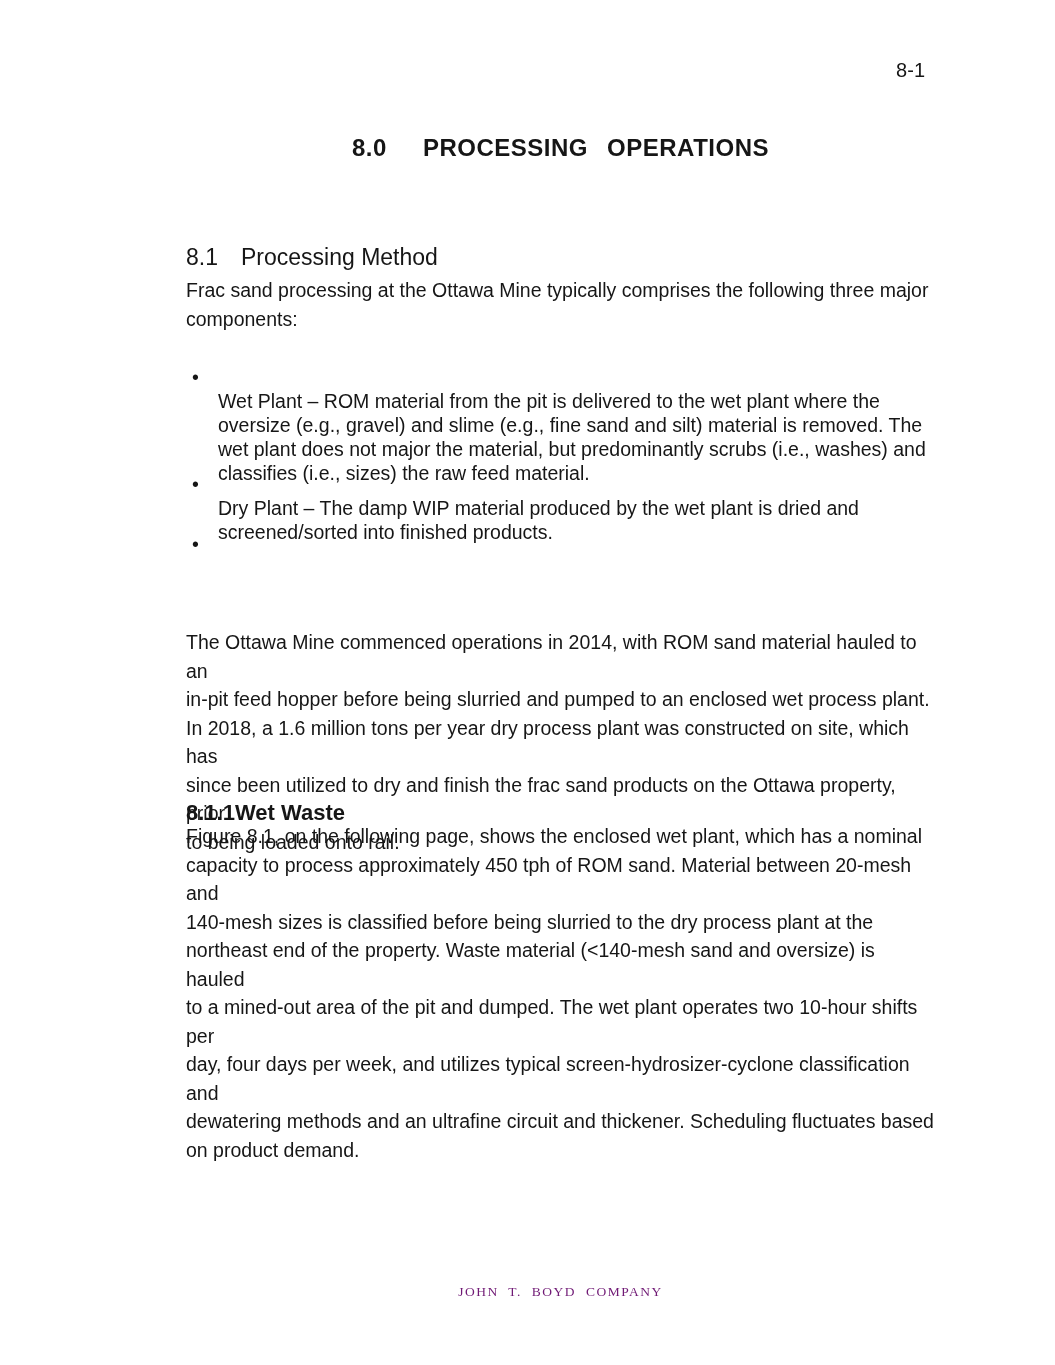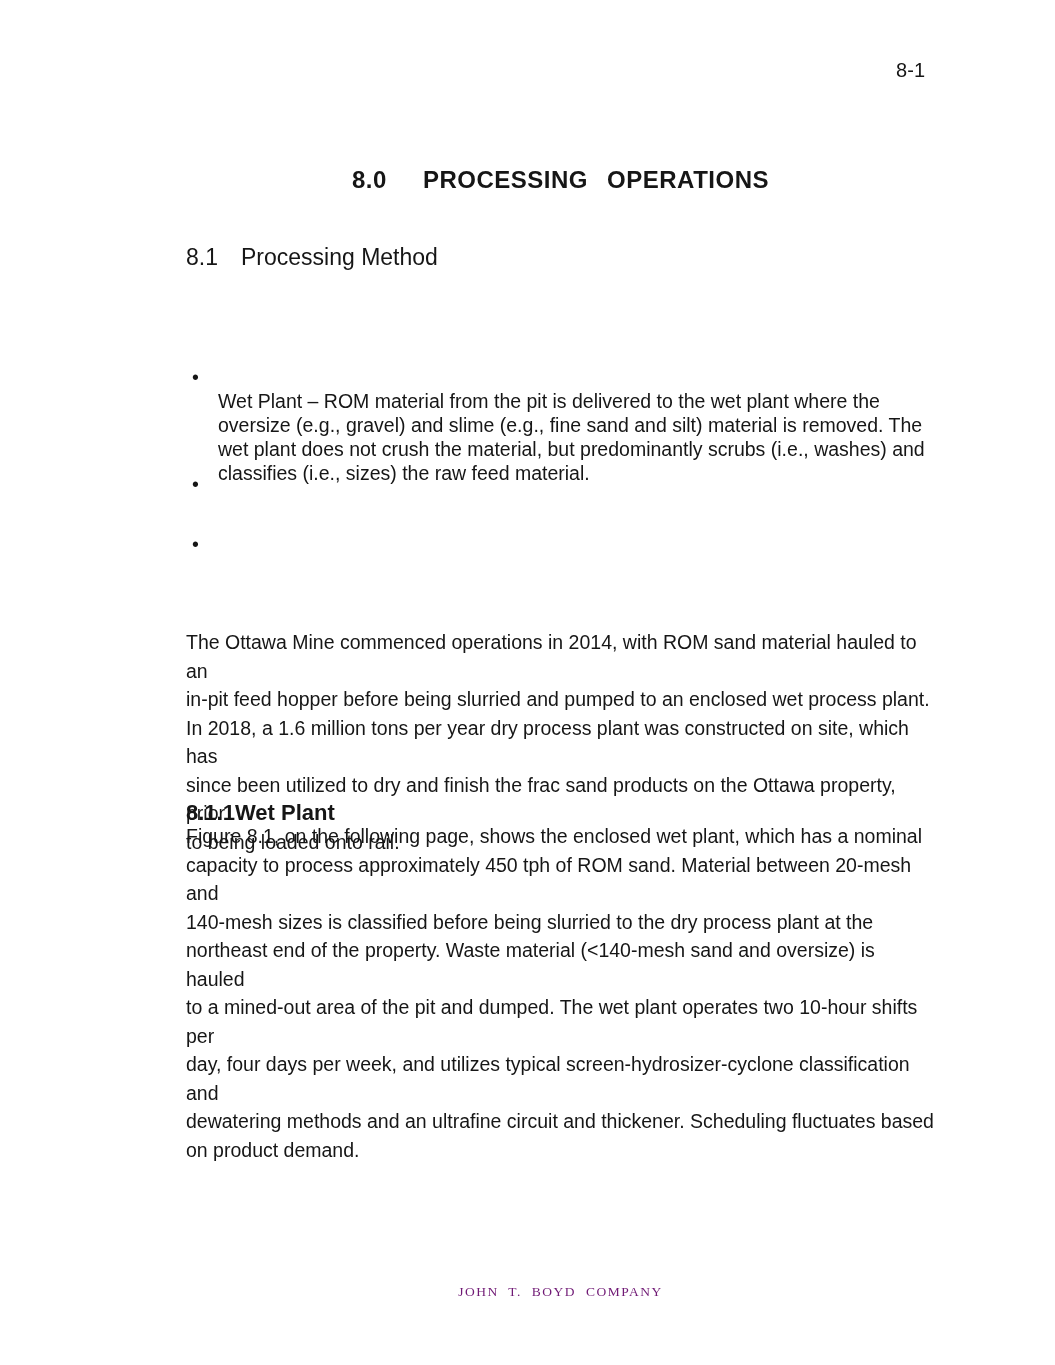--- a/index.html
+++ b/index.html
@@ -22,21 +22,21 @@
     width: 749px;
   }
   .page-number {
     position: absolute;
     top: 59px;
     right: 130px;
     font-size: 20px;
     line-height: 23px;
   }
   .doc-title {
-    top: 166px;
+    top: 134px;
     display: flex;
     justify-content: center;
     gap: 22px;
     font-size: 24px;
     font-weight: bold;
     letter-spacing: 0.5px;
   }
   .doc-title .title-text {
     word-spacing: 12px;
     margin-left: 14px;
@@ -104,44 +104,47 @@
 
   <div class="abs doc-title">
     <span class="title-num">8.0</span>
     <span class="title-text">PROCESSING OPERATIONS</span>
   </div>
 
   <div class="abs heading-2">
     <span class="h-num">8.1</span><span>Processing Method</span>
   </div>
 
+  <div class="abs body-para para-intro">Frac sand processing at the Ottawa Mine typically comprises the following three major
+components:</div>
 
   <div class="abs bullet-item bullet-1">
     <span class="bullet-marker">•</span><span>Wet Plant – ROM material from the pit is delivered to the wet plant where the
 oversize (e.g., gravel) and slime (e.g., fine sand and silt) material is removed. The
-wet plant does not crush the material, but predominantly scrubs (i.e., washes) and
+wet plant does not major the material, but predominantly scrubs (i.e., washes) and
 classifies (i.e., sizes) the raw feed material.</span>
   </div>
 
   <div class="abs bullet-item bullet-2">
-    <span class="bullet-marker">•</span>
+    <span class="bullet-marker">•</span><span>Dry Plant – The damp WIP material produced by the wet plant is dried and
+screened/sorted into finished products.</span>
   </div>
 
   <div class="abs bullet-item bullet-3">
     <span class="bullet-marker">•</span>
   </div>
 
   <div class="abs body-para para-2014">The Ottawa Mine commenced operations in 2014, with ROM sand material hauled to an
 in-pit feed hopper before being slurried and pumped to an enclosed wet process plant.
 In 2018, a 1.6 million tons per year dry process plant was constructed on site, which has
 since been utilized to dry and finish the frac sand products on the Ottawa property, prior
 to being loaded onto rail.</div>
 
   <div class="abs heading-3">
-    <span class="h-num">8.1.1</span><span>Wet Plant</span>
+    <span class="h-num">8.1.1</span><span>Wet Waste</span>
   </div>
 
   <div class="abs body-para para-wet">Figure 8.1, on the following page, shows the enclosed wet plant, which has a nominal
 capacity to process approximately 450 tph of ROM sand. Material between 20-mesh and
 140-mesh sizes is classified before being slurried to the dry process plant at the
 northeast end of the property. Waste material (&lt;140-mesh sand and oversize) is hauled
 to a mined-out area of the pit and dumped. The wet plant operates two 10-hour shifts per
 day, four days per week, and utilizes typical screen-hydrosizer-cyclone classification and
 dewatering methods and an ultrafine circuit and thickener. Scheduling fluctuates based
 on product demand.</div>

